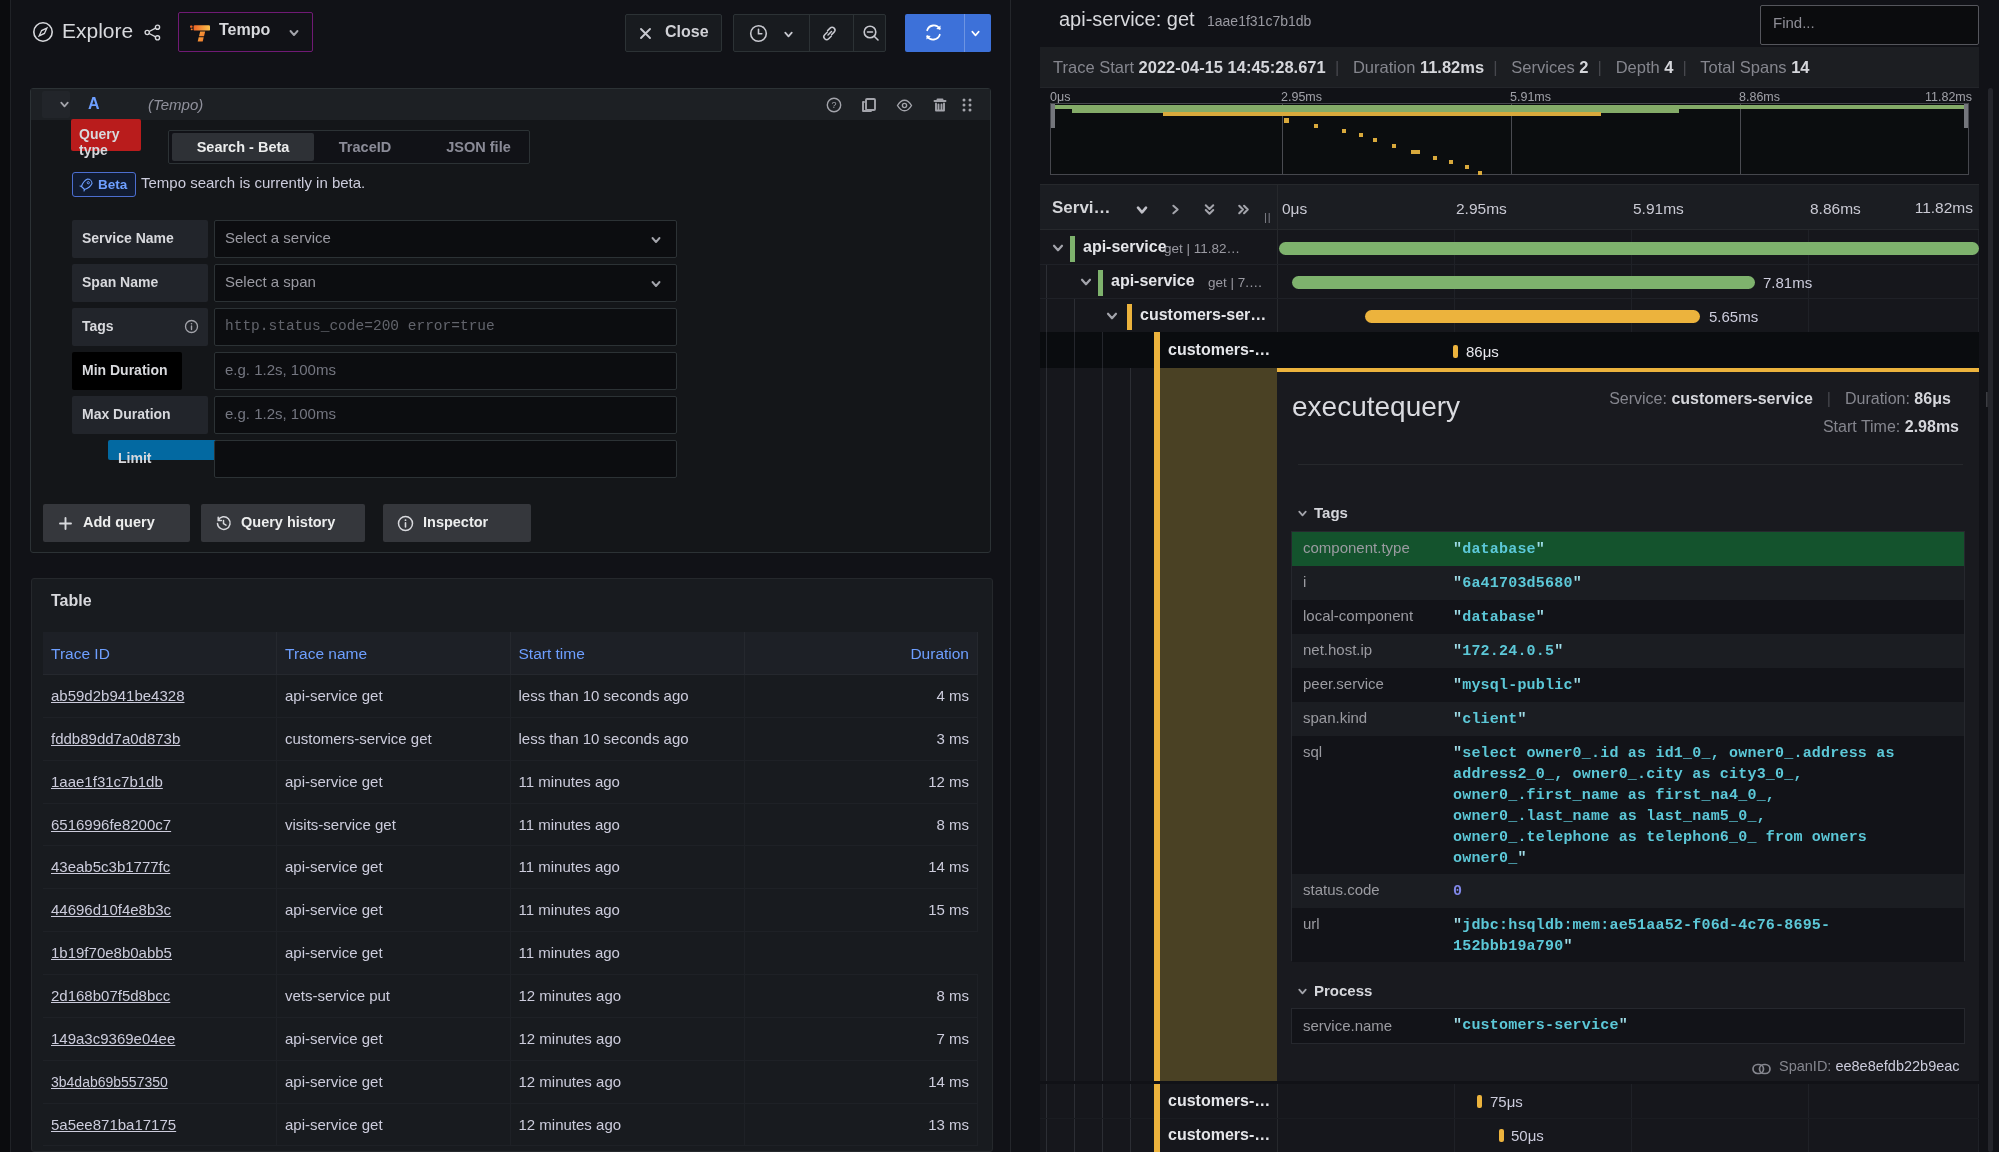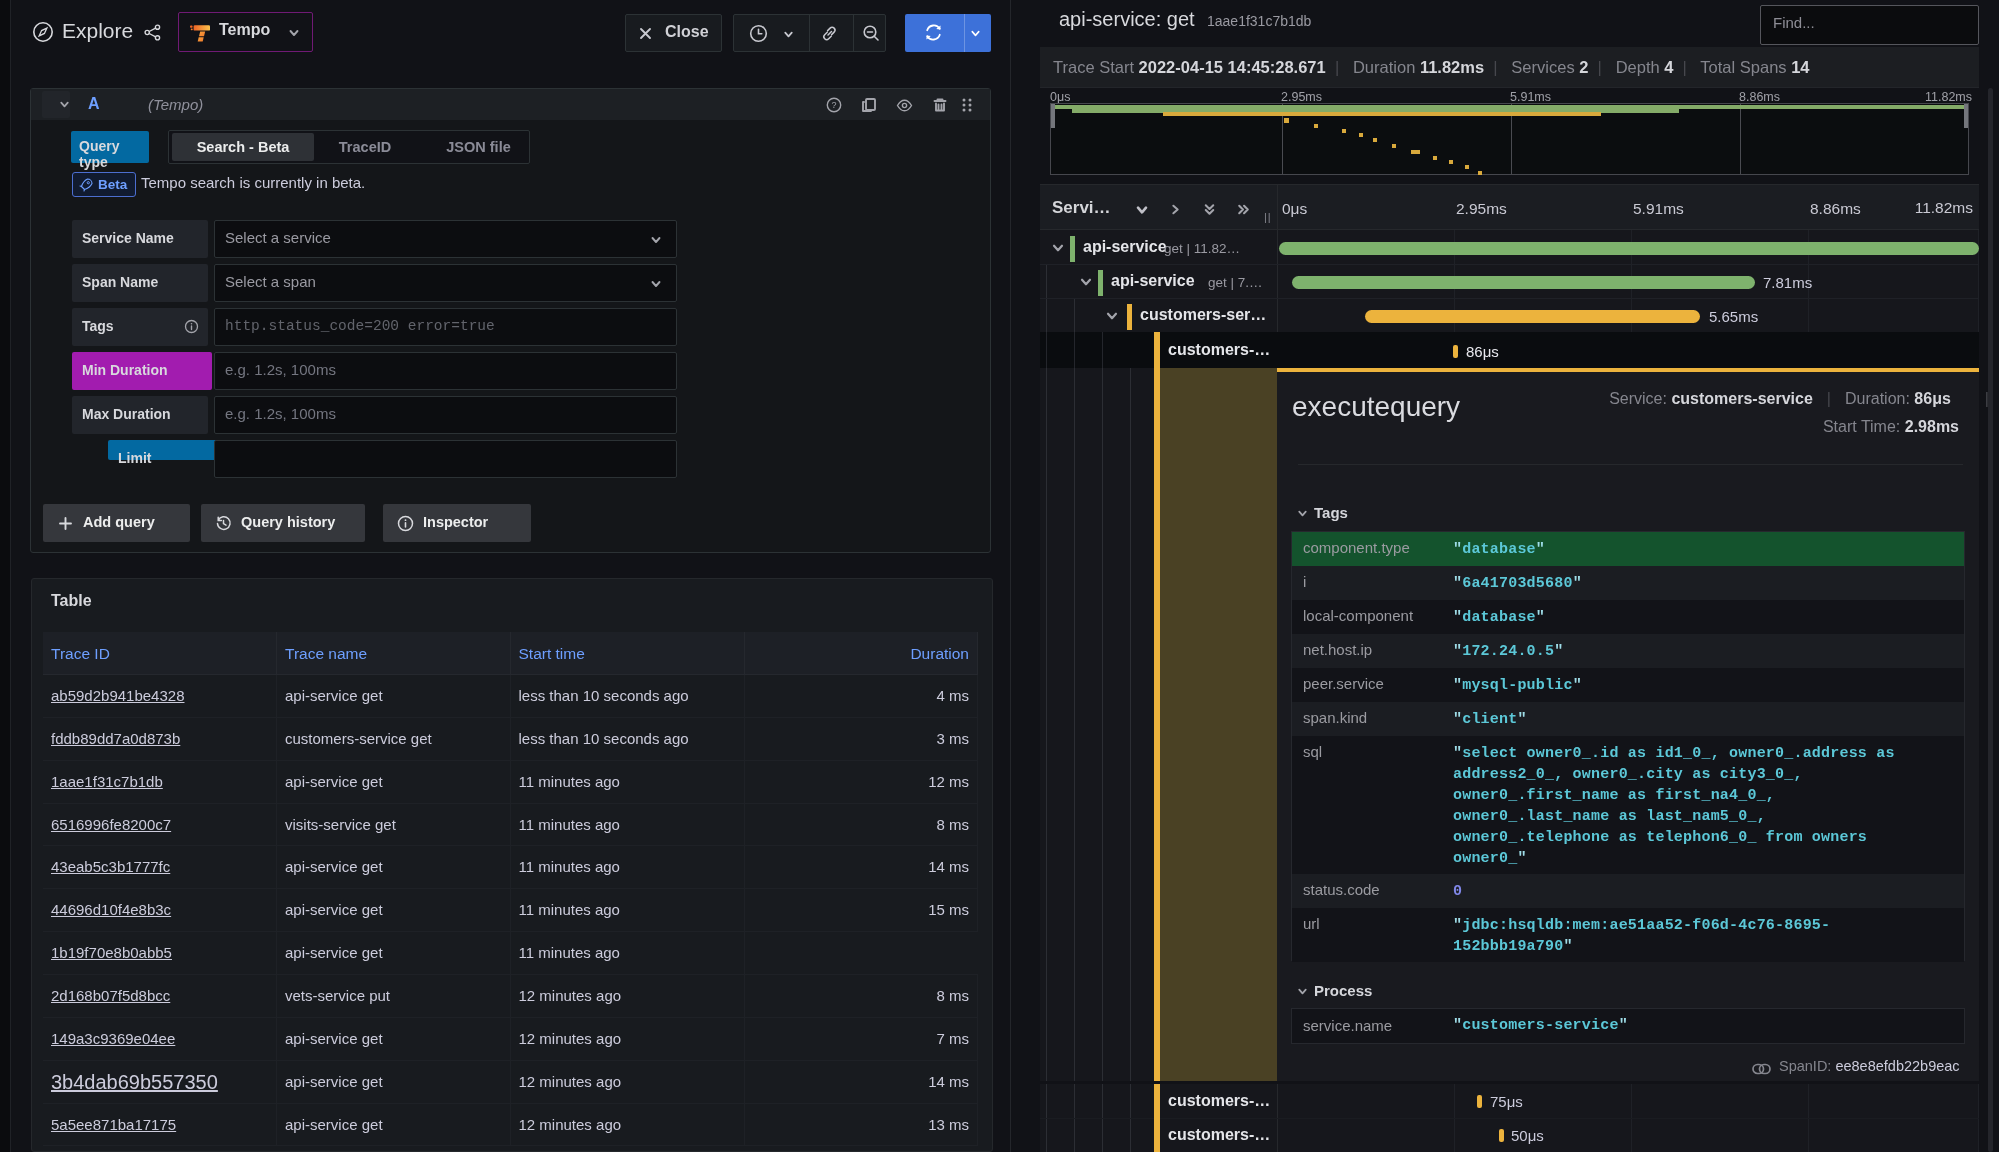--- a/index.html
+++ b/index.html
@@ -121,21 +121,21 @@
             <circle cx="5" cy="3" r="1.5"></circle>
             <circle cx="11" cy="3" r="1.5"></circle>
             <circle cx="5" cy="8" r="1.5"></circle>
             <circle cx="11" cy="8" r="1.5"></circle>
             <circle cx="5" cy="13" r="1.5"></circle>
             <circle cx="11" cy="13" r="1.5"></circle>
           </g>
         </svg>
     </div>
 
-    <div class="abs" style="left:40px;top:42px;width:78px;height:32px;background:#0369a1;border-radius:2px;">
+    <div class="abs" style="left:40px;top:30px;width:70px;height:32px;background:#b91c1c;border-radius:2px;">
       <div class="abs" style="left:8px;top:7px;font-size:14px;font-weight:600;color:#d8d9dd;">Query type</div>
     </div>
     <div class="abs" style="left:137px;top:41px;width:362px;height:34px;border:1px solid #2c3235;border-radius:2px;background:#111217;">
       <div class="abs" style="left:3px;top:2px;width:142px;height:28px;background:#2e3136;border-radius:2px;"></div>
       <div class="abs" style="left:3px;top:2px;width:142px;height:28px;font-size:14.5px;font-weight:600;color:#eceded;text-align:center;line-height:28px;">Search - Beta</div>
       <div class="abs" style="left:146px;top:2px;width:100px;height:28px;font-size:14.5px;font-weight:600;color:rgba(204,204,220,0.65);text-align:center;line-height:28px;">TraceID</div>
       <div class="abs" style="left:262px;top:2px;width:95px;height:28px;font-size:14.5px;font-weight:600;color:rgba(204,204,220,0.65);text-align:center;line-height:28px;">JSON file</div>
     </div>
 
     <div class="abs" style="left:41px;top:83px;width:64px;height:25px;border:1px solid #4c6ed0;border-radius:3px;background:#111b30;">
@@ -170,21 +170,21 @@
 <div class="abs" style="left:10px;top:10px;font-size:14px;font-weight:600;color:#d8d9dd;">Tags</div>
 <svg class="abs" style="left:112px;top:11px;" width="15" height="15" viewBox="0 0 15 15">
             <circle cx="7.5" cy="7.5" r="6" stroke="#a3a4ab" stroke-width="1.3" fill="none"></circle>
             <path d="M7.5 7 L7.5 10.6" stroke="#a3a4ab" stroke-width="1.4" stroke-linecap="round"></path>
             <circle cx="7.5" cy="4.7" r="0.8" fill="#a3a4ab"></circle>
           </svg>
 </div>
 <div class="abs" style="left:183px;top:219px;width:463px;height:38px;background:#0c0d10;border:1px solid #2c3235;border-radius:2px;">
 <div class="abs mono" style="left:10px;top:9px;font-size:14.5px;color:#62646c;letter-spacing:0px;">http.status_code=200 error=true</div>
 </div>
-<div class="abs" style="left:41px;top:263px;width:140px;height:38px;background:#a21caf;border-radius:2px;">
+<div class="abs" style="left:41px;top:263px;width:110px;height:38px;background:#000000;border-radius:2px;">
 <div class="abs" style="left:10px;top:10px;font-size:14px;font-weight:600;color:#d8d9dd;">Min Duration</div>
 </div>
 <div class="abs" style="left:183px;top:263px;width:463px;height:38px;background:#0c0d10;border:1px solid #2c3235;border-radius:2px;">
 <div class="abs" style="left:10px;top:8px;font-size:15px;color:#747680;">e.g. 1.2s, 100ms</div>
 </div>
 <div class="abs" style="left:41px;top:307px;width:136px;height:38px;background:#22252b;border-radius:2px;">
 <div class="abs" style="left:10px;top:10px;font-size:14px;font-weight:600;color:#d8d9dd;">Max Duration</div>
 </div>
 <div class="abs" style="left:183px;top:307px;width:463px;height:38px;background:#0c0d10;border:1px solid #2c3235;border-radius:2px;">
 <div class="abs" style="left:10px;top:8px;font-size:15px;color:#747680;">e.g. 1.2s, 100ms</div>
@@ -270,21 +270,21 @@
 <div class="abs" style="left:0px;top:343.0px;width:234px;height:42.9px;font-size:15px;color:#ccccdc;line-height:42.9px;padding-left:8px;border-right:1px solid #1e2126;"><span style="text-decoration:underline;">2d168b07f5d8bcc</span></div>
 <div class="abs" style="left:234px;top:343.0px;width:233.5px;height:42.9px;font-size:15px;color:#ccccdc;line-height:42.9px;padding-left:8px;border-right:1px solid #1e2126;">vets-service put</div>
 <div class="abs" style="left:467.5px;top:343.0px;width:234.0px;height:42.9px;font-size:15px;color:#ccccdc;line-height:42.9px;padding-left:8px;border-right:1px solid #1e2126;">12 minutes ago</div>
 <div class="abs" style="left:701.5px;top:343.0px;width:233.5px;height:42.9px;font-size:15px;color:#ccccdc;line-height:42.9px;text-align:right;padding-right:8px;border-right:1px solid #1e2126;">8 ms</div>
 <div class="abs" style="left:0;top:385.9px;width:935px;height:42.9px;border-bottom:1px solid #1e2126;"></div>
 <div class="abs" style="left:0px;top:385.9px;width:234px;height:42.9px;font-size:15px;color:#ccccdc;line-height:42.9px;padding-left:8px;border-right:1px solid #1e2126;"><span style="text-decoration:underline;">149a3c9369e04ee</span></div>
 <div class="abs" style="left:234px;top:385.9px;width:233.5px;height:42.9px;font-size:15px;color:#ccccdc;line-height:42.9px;padding-left:8px;border-right:1px solid #1e2126;">api-service get</div>
 <div class="abs" style="left:467.5px;top:385.9px;width:234.0px;height:42.9px;font-size:15px;color:#ccccdc;line-height:42.9px;padding-left:8px;border-right:1px solid #1e2126;">12 minutes ago</div>
 <div class="abs" style="left:701.5px;top:385.9px;width:233.5px;height:42.9px;font-size:15px;color:#ccccdc;line-height:42.9px;text-align:right;padding-right:8px;border-right:1px solid #1e2126;">7 ms</div>
 <div class="abs" style="left:0;top:428.7px;width:935px;height:42.9px;border-bottom:1px solid #1e2126;"></div>
-<div class="abs" style="left:0px;top:428.7px;width:234px;height:42.9px;font-size:20px;color:#ccccdc;line-height:42.9px;padding-left:8px;border-right:1px solid #1e2126;"><span style="text-decoration:underline;">3b4dab69b557350</span></div>
+<div class="abs" style="left:0px;top:428.7px;width:234px;height:42.9px;font-size:14px;color:#ccccdc;line-height:42.9px;padding-left:8px;border-right:1px solid #1e2126;"><span style="text-decoration:underline;">3b4dab69b557350</span></div>
 <div class="abs" style="left:234px;top:428.7px;width:233.5px;height:42.9px;font-size:15px;color:#ccccdc;line-height:42.9px;padding-left:8px;border-right:1px solid #1e2126;">api-service get</div>
 <div class="abs" style="left:467.5px;top:428.7px;width:234.0px;height:42.9px;font-size:15px;color:#ccccdc;line-height:42.9px;padding-left:8px;border-right:1px solid #1e2126;">12 minutes ago</div>
 <div class="abs" style="left:701.5px;top:428.7px;width:233.5px;height:42.9px;font-size:15px;color:#ccccdc;line-height:42.9px;text-align:right;padding-right:8px;border-right:1px solid #1e2126;">14 ms</div>
 <div class="abs" style="left:0;top:471.6px;width:935px;height:42.9px;border-bottom:1px solid #1e2126;"></div>
 <div class="abs" style="left:0px;top:471.6px;width:234px;height:42.9px;font-size:15px;color:#ccccdc;line-height:42.9px;padding-left:8px;border-right:1px solid #1e2126;"><span style="text-decoration:underline;">5a5ee871ba17175</span></div>
 <div class="abs" style="left:234px;top:471.6px;width:233.5px;height:42.9px;font-size:15px;color:#ccccdc;line-height:42.9px;padding-left:8px;border-right:1px solid #1e2126;">api-service get</div>
 <div class="abs" style="left:467.5px;top:471.6px;width:234.0px;height:42.9px;font-size:15px;color:#ccccdc;line-height:42.9px;padding-left:8px;border-right:1px solid #1e2126;">12 minutes ago</div>
 <div class="abs" style="left:701.5px;top:471.6px;width:233.5px;height:42.9px;font-size:15px;color:#ccccdc;line-height:42.9px;text-align:right;padding-right:8px;border-right:1px solid #1e2126;">13 ms</div>
 </div>
   </div>

